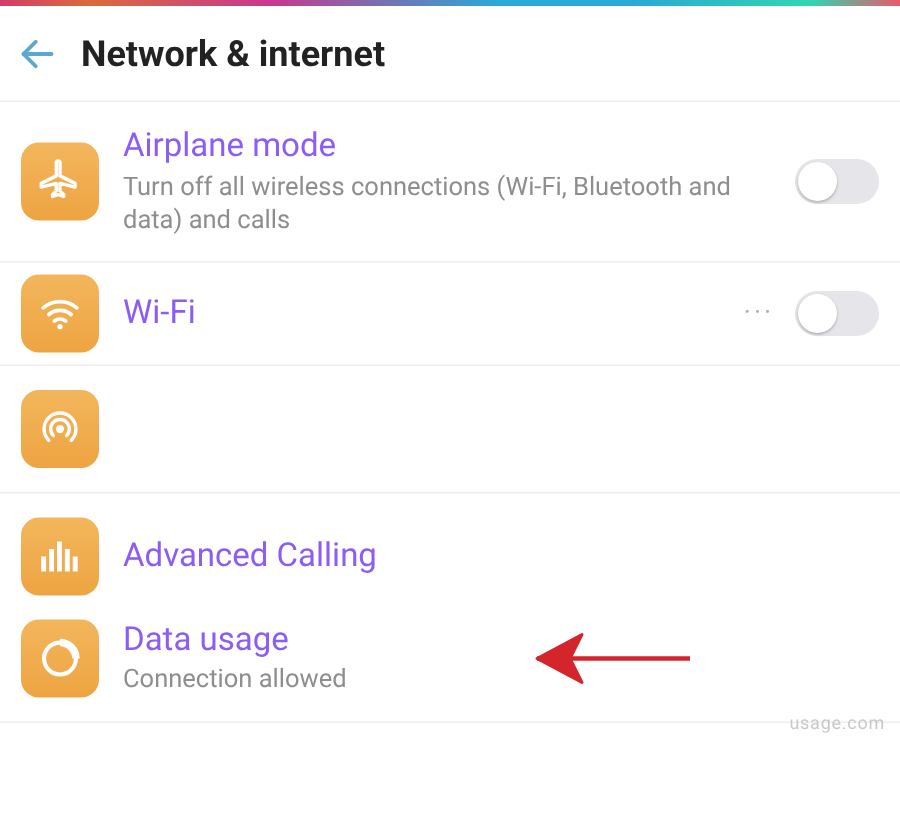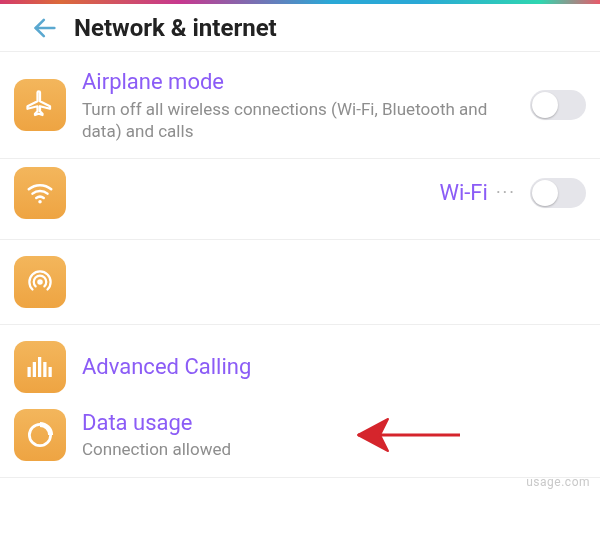--- a/index.html
+++ b/index.html
@@ -1,23 +1,23 @@
 <!DOCTYPE html>
 <html><head>
 <meta charset="utf-8">
 <style>
   * { box-sizing: border-box; margin: 0; padding: 0; }
   html, body { width: 600px; height: 555px; overflow: hidden; font-family: -apple-system, Roboto, "Helvetica Neue", Arial, sans-serif; background:#fff; }
   .gradient-bar { height:4px; width:100%; background: linear-gradient(90deg,#d43a6b 0%,#db6a3a 10%,#c7388f 30%,#2aa8d6 55%,#2aa8d6 70%,#2fd6b0 90%,#e85a6a 100%); }
-  .header { display:flex; align-items:center; height:48px; padding:0 28px; border-bottom:1px solid #eee; }
+  .header { display:flex; align-items:center; height:64px; padding:0 8px; border-bottom:1px solid #eee; }
   .back-btn { color:#5aa8d0; display:flex; align-items:center; justify-content:center; width:34px; height:34px; margin-right:12px; cursor:pointer; }
   .title { font-size:24px; font-weight:700; color:#222; }
   .list { display:flex; flex-direction:column; }
   .item { display:flex; align-items:center; padding:16px 14px 16px 14px; border-bottom:1px solid #eee; cursor:pointer; position:relative; }
-  .item.short { padding-top:8px; padding-bottom:20px;text-align:right; }
+  .item.short { padding-top:8px; padding-bottom:8px; }
   .icon-box { width:52px; height:52px; flex:0 0 52px; border-radius:12px; background:linear-gradient(180deg,#f3b65c 0%,#eea442 100%); display:flex; align-items:center; justify-content:center; color:#fff; margin-right:16px; }
   .icon-box svg { display:block; }
   .text-col { flex:1 1 auto; display:flex; flex-direction:column; min-width:0; padding-right:8px; }
   .item-title { font-size:22px; color:#8b5cf6; line-height:1.25; }
   .item-sub { font-size:17px; color:#8e8e8e; line-height:1.3; margin-top:2px; }
   .toggle { width:56px; height:30px; border-radius:15px; background:#e5e5ea; position:relative; flex:0 0 56px; cursor:pointer; }
   .toggle .knob { position:absolute; top:2px; left:2px; width:26px; height:26px; border-radius:50%; background:#fff; box-shadow:0 1px 2px rgba(0,0,0,.25); }
   .more-dots { color:#b0b0b0; font-size:18px; letter-spacing:2px; margin-right:14px; }
   .arrow-annot { position:absolute; right:130px; top:50%; transform:translateY(-50%); pointer-events:none; }
   .wm { position:absolute; right:10px; bottom:66px; font-size:12px; color:#c9c9c9; letter-spacing:.5px; pointer-events:none; }

